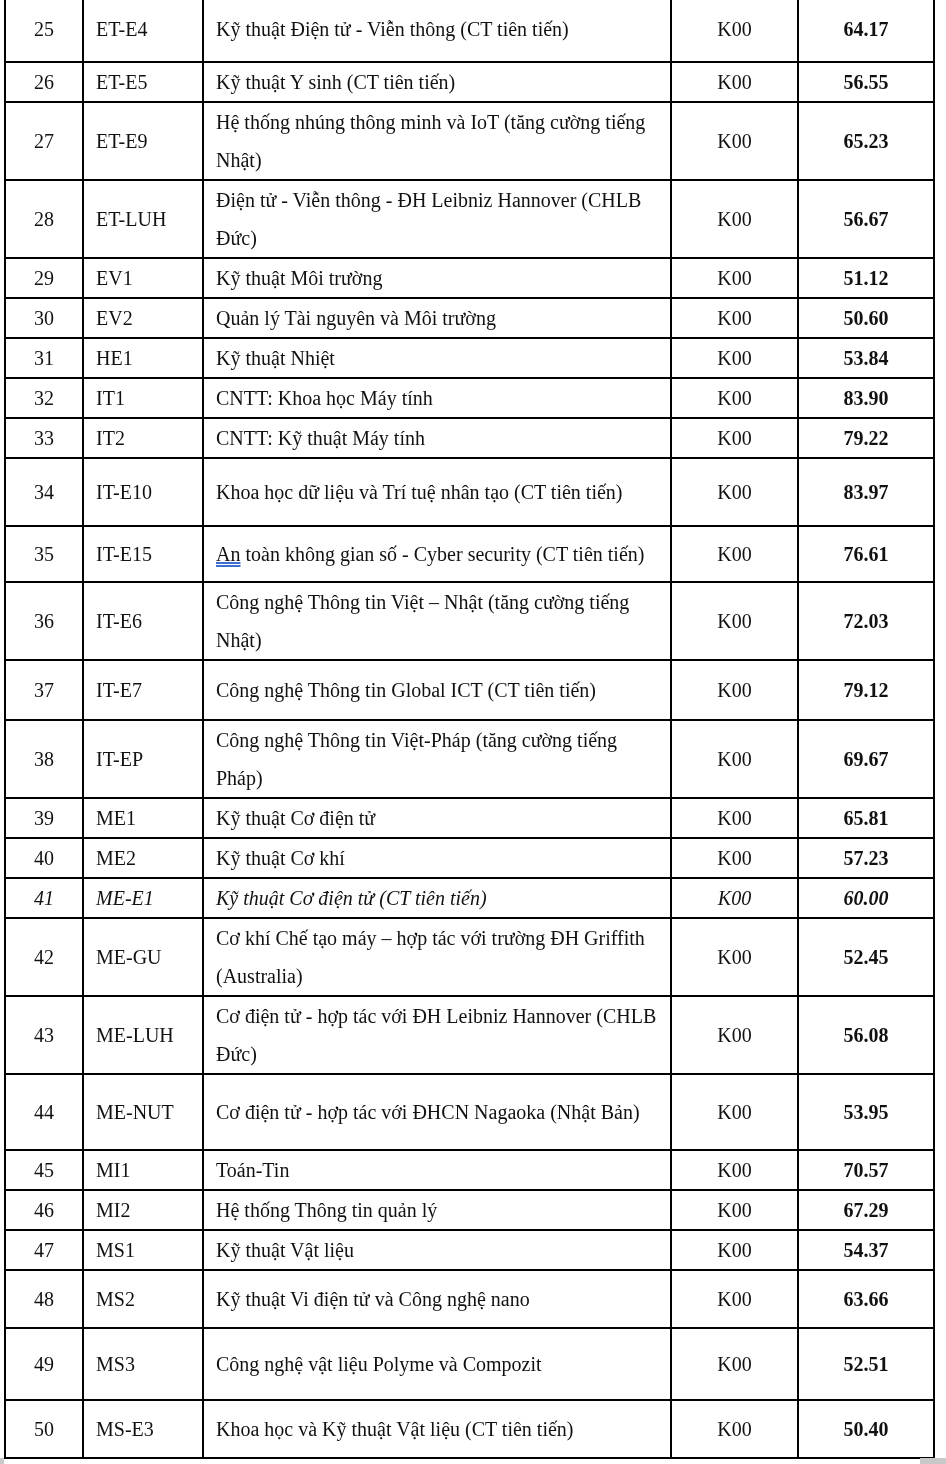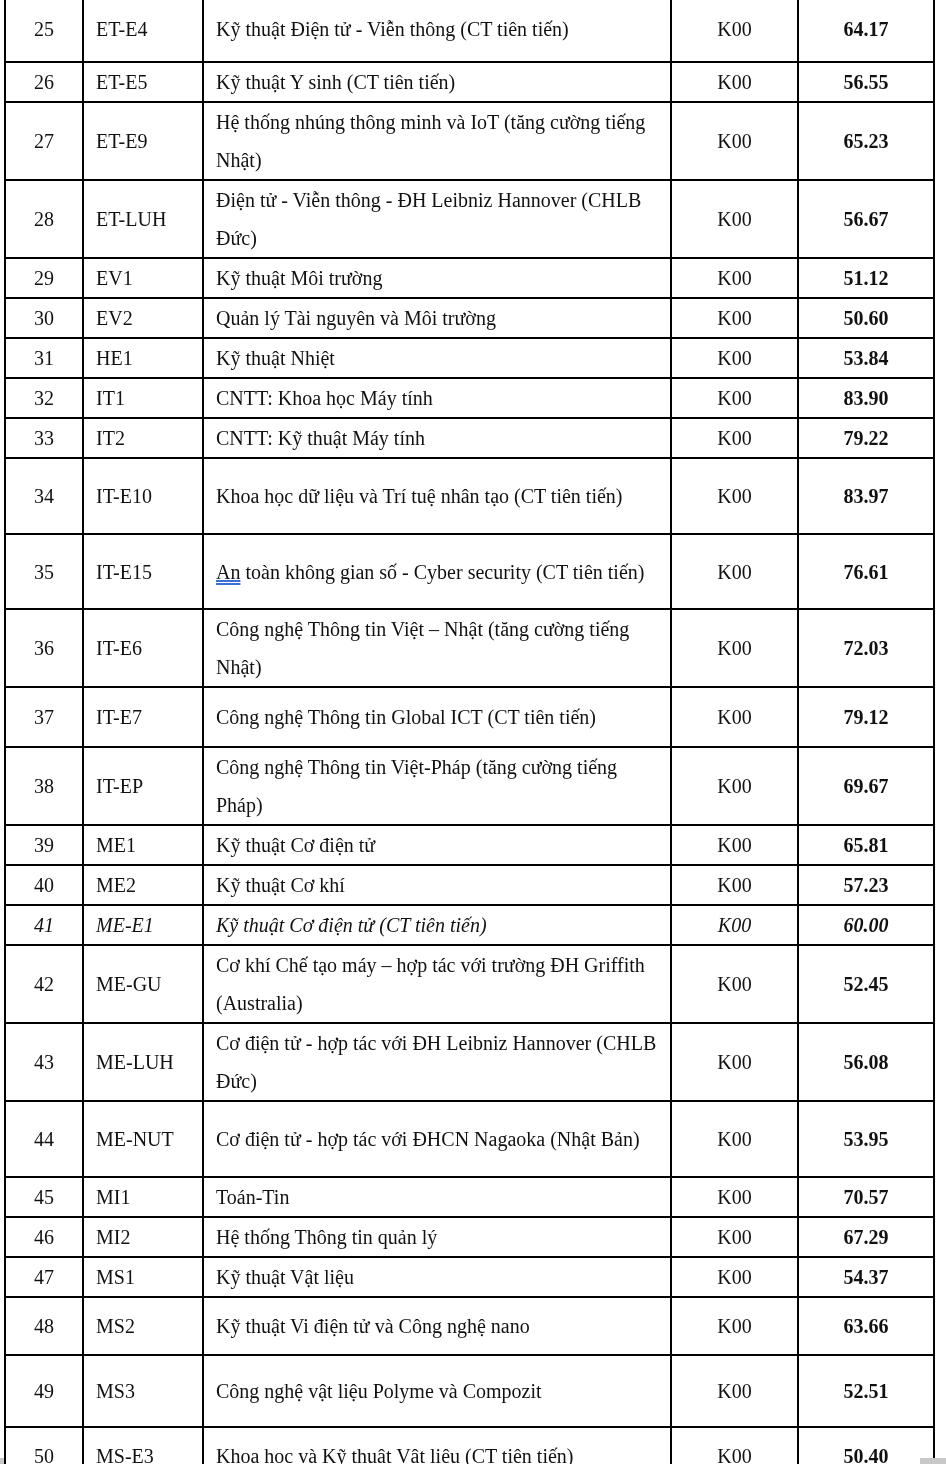--- a/index.html
+++ b/index.html
@@ -85,28 +85,28 @@
         <td class="combo">K00</td>
         <td class="score">83.90</td>
       </tr>
       <tr style="height: 39px;">
         <td class="stt">33</td>
         <td class="code">IT2</td>
         <td class="name">CNTT: Kỹ thuật Máy tính</td>
         <td class="combo">K00</td>
         <td class="score">79.22</td>
       </tr>
-      <tr style="height: 76px;">
+      <tr style="height: 68px;">
         <td class="stt">34</td>
         <td class="code">IT-E10</td>
         <td class="name">Khoa học dữ liệu và Trí tuệ nhân tạo (CT tiên tiến)</td>
         <td class="combo">K00</td>
         <td class="score">83.97</td>
       </tr>
-      <tr style="height: 75px;">
+      <tr style="height: 56px;">
         <td class="stt">35</td>
         <td class="code">IT-E15</td>
         <td class="name"><span class="spell">An</span><span style="white-space: pre-wrap;"> toàn không gian số - Cyber security (CT tiên tiến)</span></td>
         <td class="combo">K00</td>
         <td class="score">76.61</td>
       </tr>
       <tr style="height: 76px;">
         <td class="stt">36</td>
         <td class="code">IT-E6</td>
         <td class="name">Công nghệ Thông tin Việt – Nhật (tăng cường tiếng Nhật)</td>

